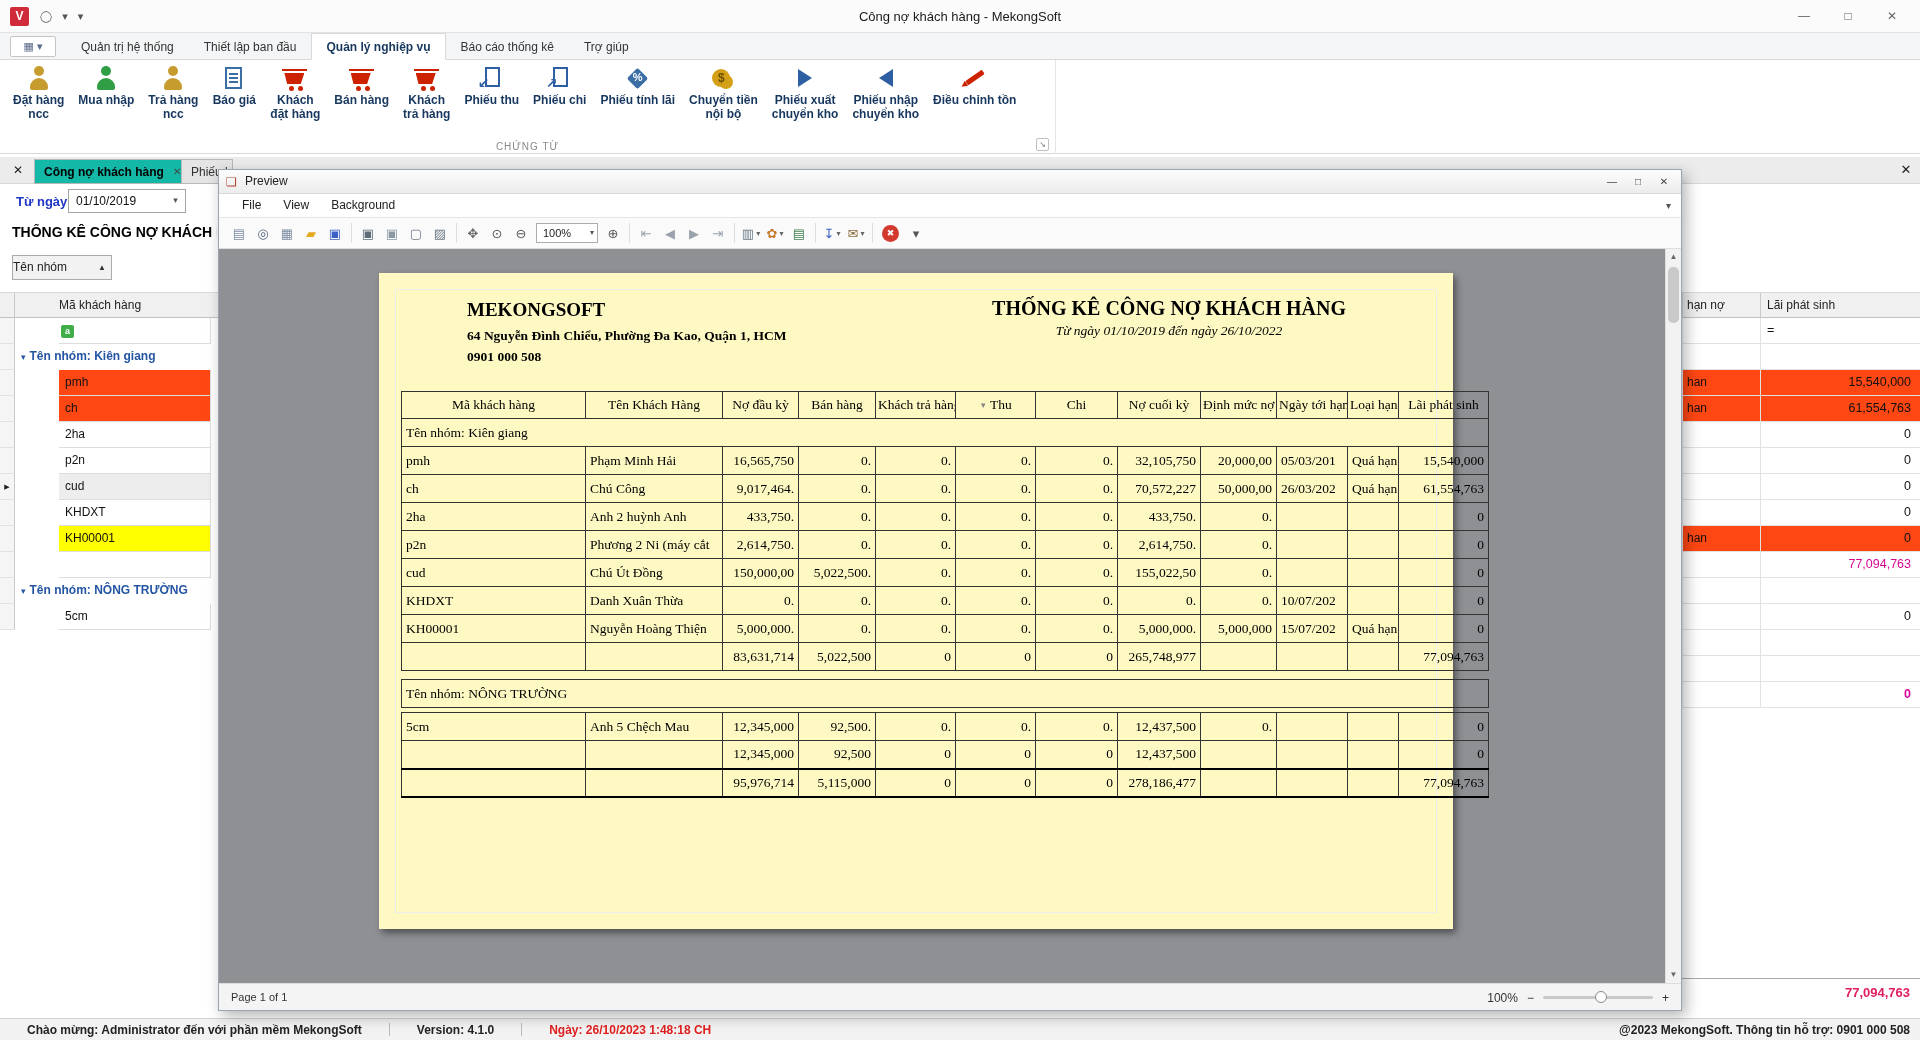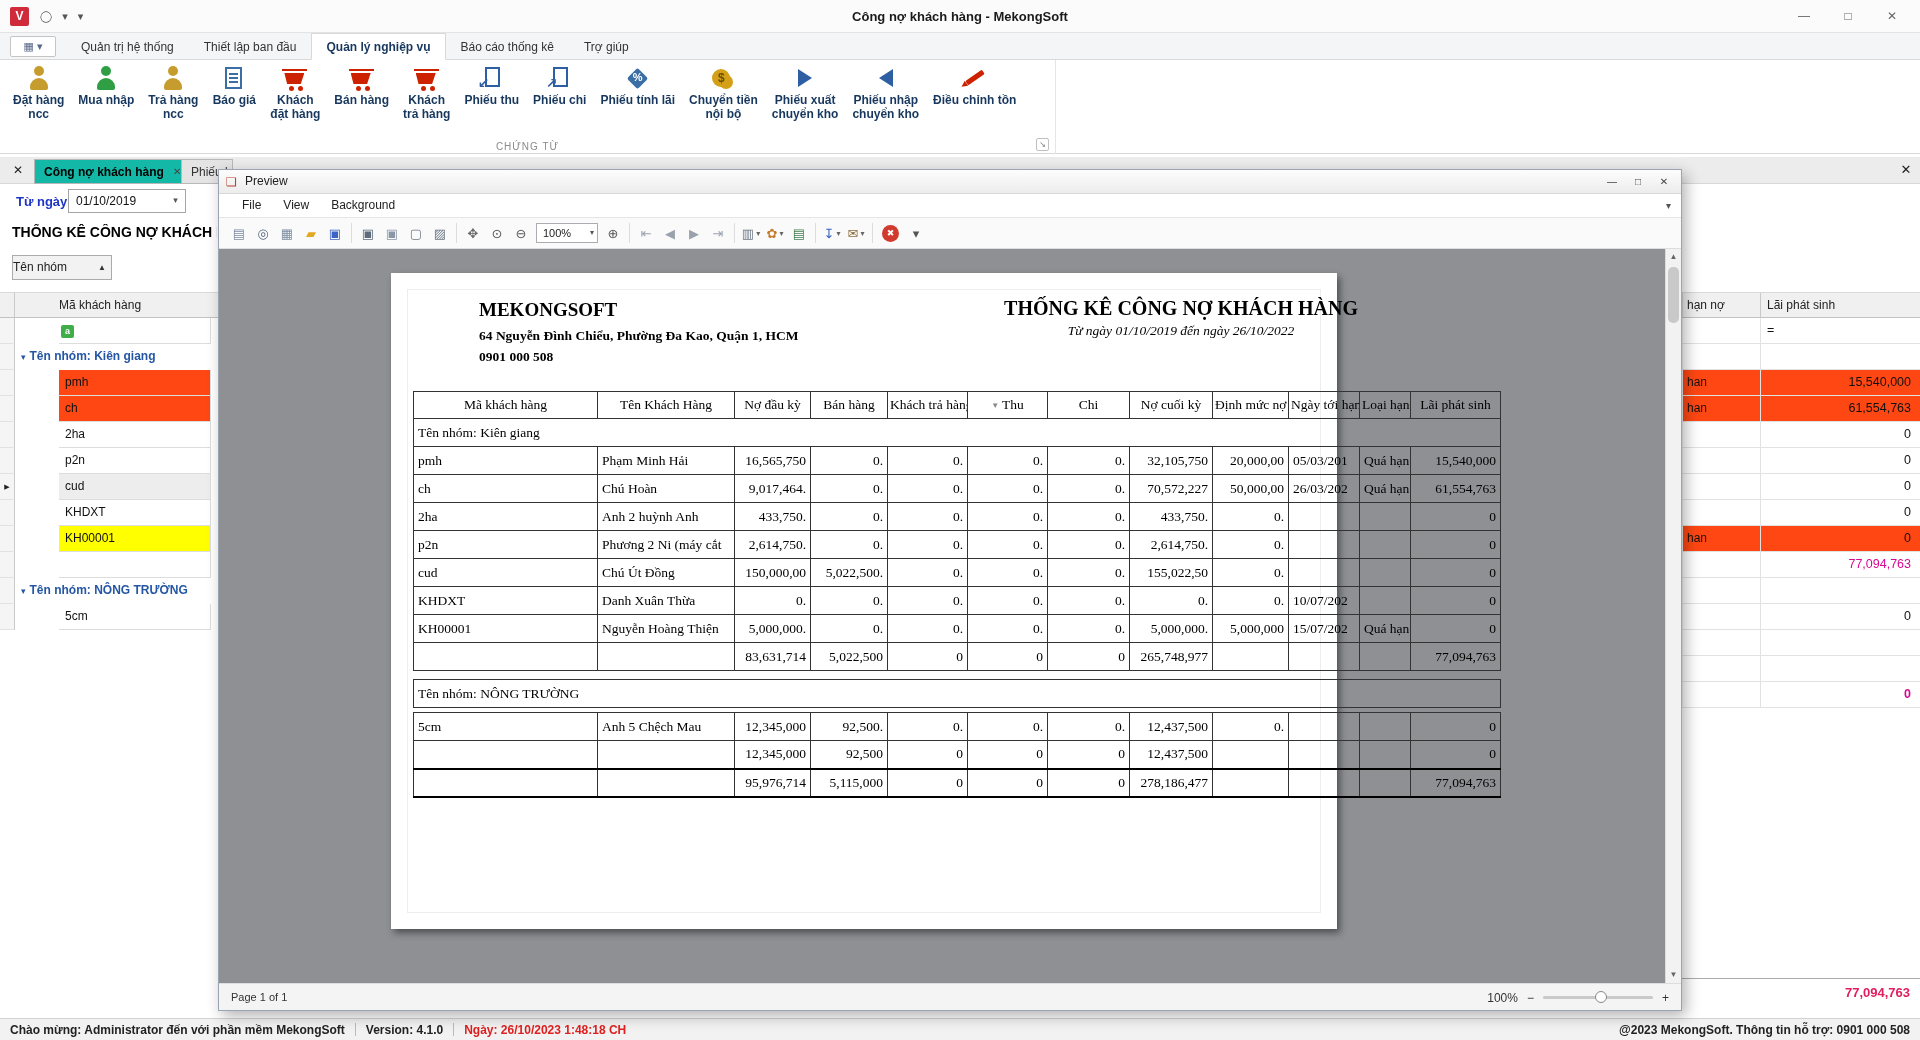--- a/index.html
+++ b/index.html
@@ -5,21 +5,21 @@
   *{box-sizing:border-box;margin:0;padding:0}
   body{margin:0;background:#dcdcdc}
   .screen{position:relative;width:1920px;height:1040px;background:#fff;overflow:hidden;
     font-family:"Liberation Sans","DejaVu Sans",sans-serif;font-size:12px;color:#222}
 
   
   .titlebar{position:absolute;left:0;top:0;width:1920px;height:33px;background:#fbfbfb;border-bottom:1px solid #e3e3e3}
   .tb-logo{position:absolute;left:10px;top:7px;width:19px;height:19px;background:#cf2b3a;color:#fff;font-weight:bold;
     font-size:12px;text-align:center;line-height:19px;border-radius:2px}
   .tb-quick{position:absolute;left:40px;top:7px;display:flex;gap:10px;color:#555;font-size:11px;line-height:19px}
-  .tb-title{position:absolute;left:0;right:0;top:0;height:33px;text-align:center;line-height:33px;font-weight:bold;font-size:13px;color:#1a1a1a}
+  .tb-title{position:absolute;left:0;right:0;top:0;height:33px;text-align:center;line-height:33px;font-weight:normal;font-size:13px;color:#1a1a1a}
   .tb-controls{position:absolute;right:6px;top:0;display:flex}
   .tb-controls .wbtn{width:44px;height:33px;text-align:center;line-height:33px;color:#666;font-size:12px}
 
   
   .rstrip{position:absolute;left:0;top:33px;width:1920px;height:27px;background:#f4f5f6;border-bottom:1px solid #d9d9d9}
   .appbtn{position:absolute;left:10px;top:3px;width:46px;height:21px;border:1px solid #c5c5c5;background:#fff;border-radius:2px;
     text-align:center;line-height:19px;color:#5a6a8a;font-size:11px}
   .rtabs{position:absolute;left:66px;top:0;height:27px;display:flex}
   .rtab{padding:0 14px;line-height:26px;font-size:12px;color:#333;border:1px solid transparent}
   .rtab.active{background:#fff;border:1px solid #d9d9d9;border-bottom:1px solid #fff;font-weight:bold;color:#17375e;position:relative;z-index:2}
@@ -129,21 +129,21 @@
   .tbtn.round{width:17px;height:17px;min-width:17px;border-radius:50%;font-size:9px;margin:0 5px}
   .tsep{width:1px;height:20px;background:#ddd;margin:0 4px}
   .tzoom{width:62px;height:20px;border:1px solid #abadb3;background:#fff;position:relative;margin:0 3px;font-size:11px}
   .tzoom .v{position:absolute;left:6px;line-height:18px}
   .tzoom .c{position:absolute;right:3px;line-height:18px;font-size:8px;color:#555}
   .pv-doc{position:absolute;left:0;top:79px;right:0;bottom:27px;background:#8e9094;overflow:hidden}
   .pv-scroll{position:absolute;right:0;top:0;width:16px;bottom:0;background:#f2f2f2;border-left:1px solid #ddd}
   .pv-scroll .a{position:absolute;left:0;width:15px;height:16px;text-align:center;line-height:16px;font-size:8px;color:#666}
   .pv-scroll .up{top:0}.pv-scroll .dn{bottom:0}
   .pv-thumb{position:absolute;left:2px;top:18px;width:11px;height:56px;background:#c9c9c9;border-radius:5px}
-  .page{position:absolute;left:172px;top:24px;width:946px;height:656px;background:#ffffff;box-shadow:3px 4px 7px rgba(0,0,0,.45)}
+  .page{position:absolute;left:160px;top:24px;width:1074px;height:656px;background:#fef9c3;box-shadow:3px 4px 7px rgba(0,0,0,.45)}
   .pguide{position:absolute;inset:16px;border:1px solid #ededed}
   .serif{font-family:"Liberation Serif","DejaVu Serif",serif}
   .rp-company{position:absolute;left:88px;top:26px;font-size:19px;font-weight:bold;color:#000}
   .rp-addr{position:absolute;left:88px;top:55px;font-size:13.5px;font-weight:bold;color:#000}
   .rp-phone{position:absolute;left:88px;top:76px;font-size:13.5px;font-weight:bold;color:#000}
   .rp-titleblock{position:absolute;left:490px;top:24px;width:600px;text-align:center;color:#000}
   .rp-title{font-size:20px;font-weight:bold}
   .rp-sub{font-size:13.5px;font-style:italic;margin-top:3px}
   #report-table{position:absolute;left:22px;top:118px;border-collapse:collapse;table-layout:fixed;width:1087px;
     font-family:"Liberation Serif","DejaVu Serif",serif;font-size:13.5px;color:#000}
@@ -156,21 +156,21 @@
   .funnel{font-size:8px;color:#888;margin-right:3px;vertical-align:middle}
   .pv-status{position:absolute;left:0;bottom:0;right:0;height:27px;background:#f4f4f4;border-top:1px solid #ddd}
   .pv-page{position:absolute;left:12px;top:0;line-height:26px;font-size:11px;color:#333}
   .pv-zoomer{position:absolute;right:12px;top:0;height:27px;display:flex;align-items:center;gap:9px;font-size:12px;color:#333}
   .zm-track{width:110px;height:3px;background:#c9c9c9;position:relative;border-radius:2px}
   .zm-knob{position:absolute;left:52px;top:-5px;width:12px;height:12px;border-radius:50%;background:#fdfdfd;border:1px solid #8a8a8a}
 
   
   .statusbar{position:absolute;left:0;top:1018px;width:1920px;height:22px;background:#f2f2f2;border-top:1px solid #d2d2d2;
     display:flex;align-items:center;font-size:12px;font-weight:bold;color:#222}
-  .sb-item{padding:0 10px;white-space:nowrap}
+  .sb-item{padding:0 27px;white-space:nowrap}
   .sb-sep{width:1px;height:13px;background:#bbb}
   .sb-date{color:#e02020}
   .sb-right{margin-left:auto;padding-right:10px;white-space:nowrap}
 </style>
 </head>
 <body>
 
 <div class="screen">
 
   <div class="titlebar">
@@ -566,21 +566,21 @@
                 <td class="num">0.</td>
                 <td class="num">0.</td>
                 <td class="num">32,105,750</td>
                 <td class="num">20,000,00</td>
                 <td>05/03/201</td>
                 <td>Quá hạn</td>
                 <td class="num">15,540,000</td>
               </tr>
               <tr class="datarow">
                 <td>ch</td>
-                <td>Chú Hoàn</td>
+                <td>Chú Công</td>
                 <td class="num">9,017,464.</td>
                 <td class="num">0.</td>
                 <td class="num">0.</td>
                 <td class="num">0.</td>
                 <td class="num">0.</td>
                 <td class="num">70,572,227</td>
                 <td class="num">50,000,00</td>
                 <td>26/03/202</td>
                 <td>Quá hạn</td>
                 <td class="num">61,554,763</td>

